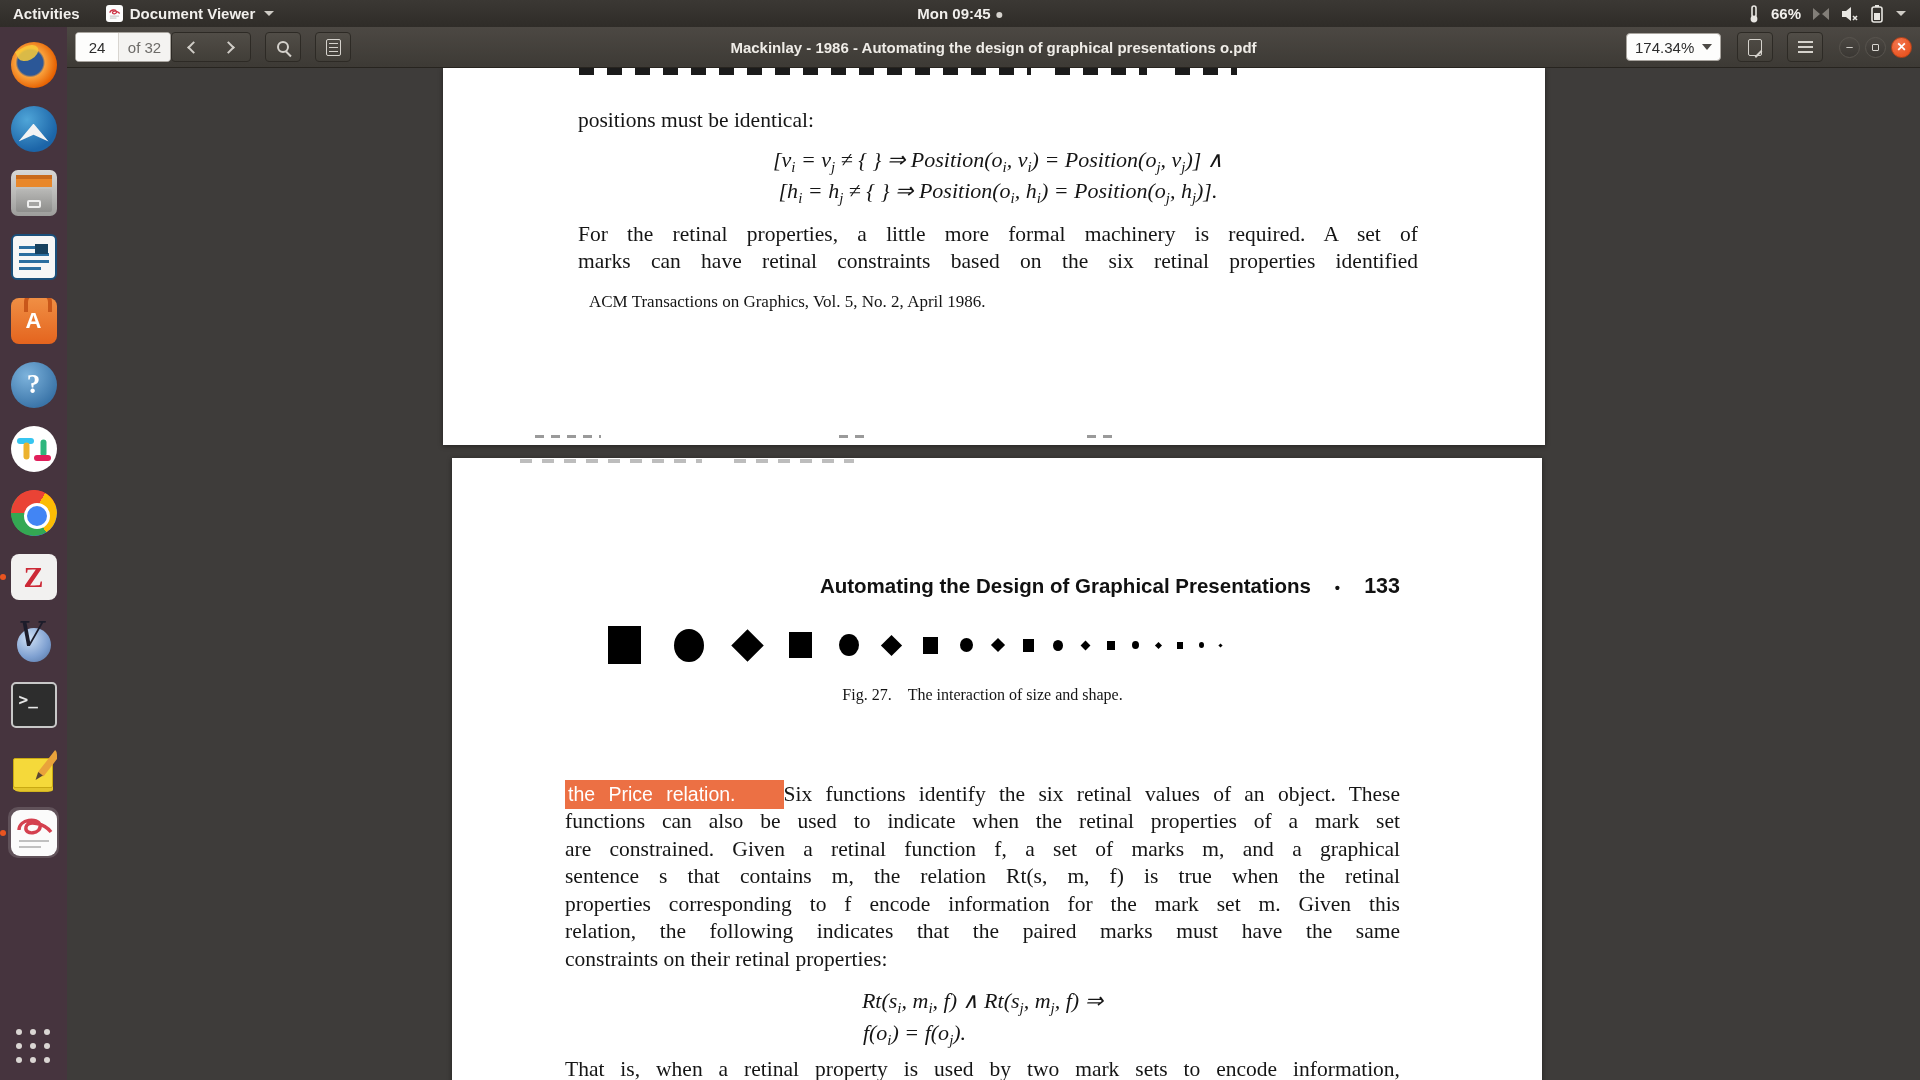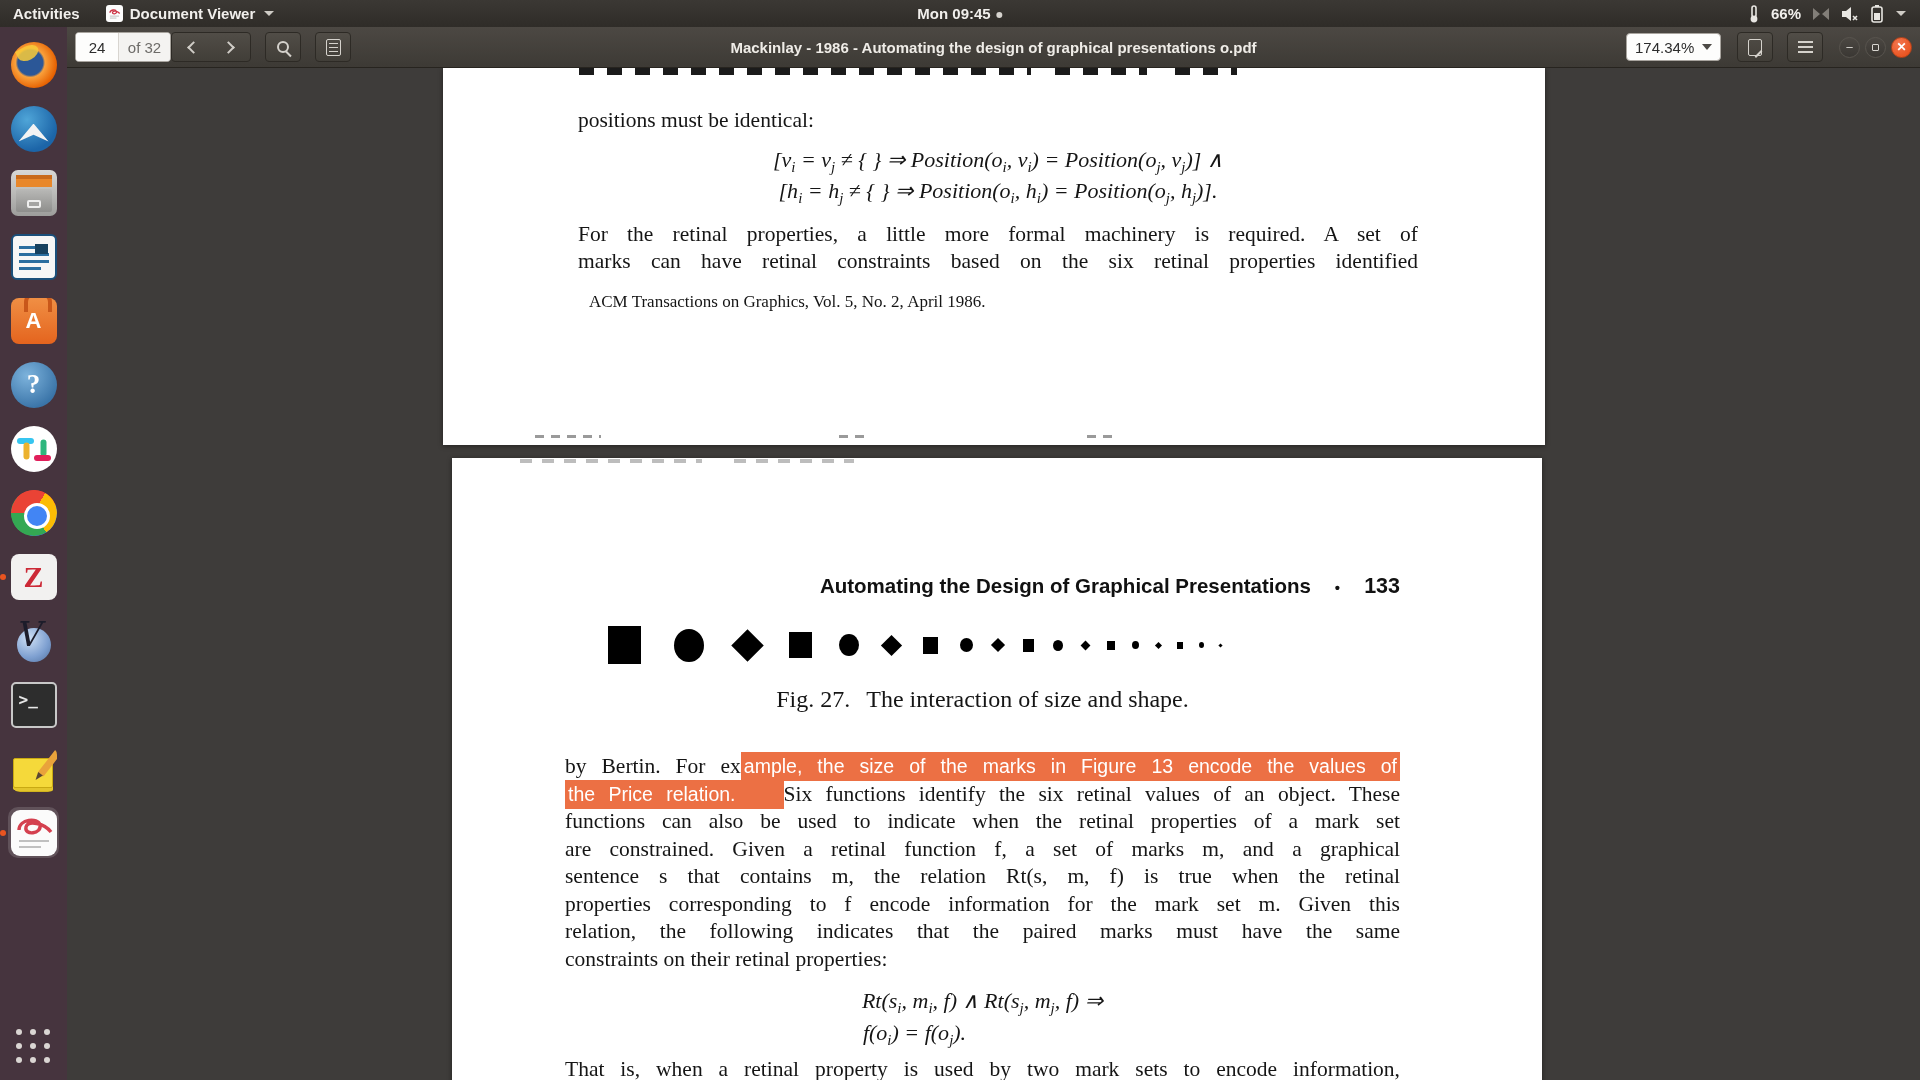--- a/index.html
+++ b/index.html
@@ -149,21 +149,21 @@
   .footer-line { position:absolute; left:146px; font-size:17px; }
   .p2head { position:absolute; left:113px; width:835px; display:flex; justify-content:flex-end;
     align-items:baseline; font-family:"Liberation Sans", sans-serif; font-size:20.5px; font-weight:600;
     color:#111; }
   .p2head .hb { margin:0 24px; font-size:15px; }
   .p2head .hn { font-size:21.5px; }
   #shapesRow { position:absolute; left:156px; top:163px; height:48px; display:flex; align-items:center; }
   .shape { background:#000; flex:none; }
   .shape.circle { border-radius:50%; }
   .shape.diamond { transform:rotate(45deg); }
-  .caption { position:absolute; left:113px; width:835px; text-align:center; font-size:24px; }
+  .caption { position:absolute; left:113px; width:835px; text-align:center; font-size:16px; }
   .caption .capfig { margin-right:16px; }
   .hl { background:var(--hl,#ec7044); color:#fff; font-family:"Liberation Sans", sans-serif;
     font-size:19.5px; padding:3px 3px 4px 3px; }
   .hl2 { padding-right:48px; }
   .f2b { transform:translateX(-68px); }
   .noise { position:absolute; }
   .cut1 { top:0; height:7px; background:repeating-linear-gradient(90deg,#1b1b1b 0 15px, transparent 15px 28px); }
   .dust { height:3px; background:repeating-linear-gradient(90deg,#9a9a9a 0 9px, transparent 9px 16px); }
   .dust2 { height:4px; background:repeating-linear-gradient(90deg,#bdbdbd 0 12px, transparent 12px 22px); }
 </style>
@@ -379,23 +379,20 @@
             <span class="shape square" style="width: 8px; height: 9px; margin-right: 17px;"></span>
             <span class="shape circle" style="width: 7px; height: 8px; margin-right: 17px;"></span>
             <span class="shape diamond" style="width: 5px; height: 5px; margin-right: 16px;"></span>
             <span class="shape square" style="width: 6px; height: 7px; margin-right: 16px;"></span>
             <span class="shape circle" style="width: 5px; height: 6px; margin-right: 15px;"></span>
             <span class="shape diamond" style="width: 3px; height: 3px; margin-right: 15px;"></span>
           </div>
         <div class="caption" style="top:228px;">
           <span class="capfig">Fig. 27.</span><span>The interaction of size and shape.</span>
         </div>
-        <p class="l jl" style="top:295px;">
-          <span>by Bertin. For ex</span><span class="hl">ample, the size of the marks in Figure 13 encode the values of</span>
-        </p>
         <p class="l jl" style="top:350px;">functions can also be used to indicate when the retinal properties of a mark set</p>
         <p class="l jl" style="top:322.5px;">
           <span class="hl hl2">the Price relation.</span><span>Six functions identify the six retinal values of an object. These</span>
         </p>
         <p class="l jl" style="top:377.5px;">are constrained. Given a retinal function f, a set of marks m, and a graphical</p>
         <p class="l jl" style="top:405px;">sentence s that contains m, the relation Rt(s, m, f) is true when the retinal</p>
         <p class="l jl" style="top:432.5px;">properties corresponding to f encode information for the mark set m. Given this</p>
         <p class="l jl" style="top:460px;">relation, the following indicates that the paired marks must have the same</p>
         <p class="l" style="top:487.5px;">constraints on their retinal properties:</p>
         <div class="formula" style="top:530px;">Rt(s<sub>i</sub>, m<sub>i</sub>, f) ∧ Rt(s<sub>j</sub>, m<sub>j</sub>, f) ⇒</div>

